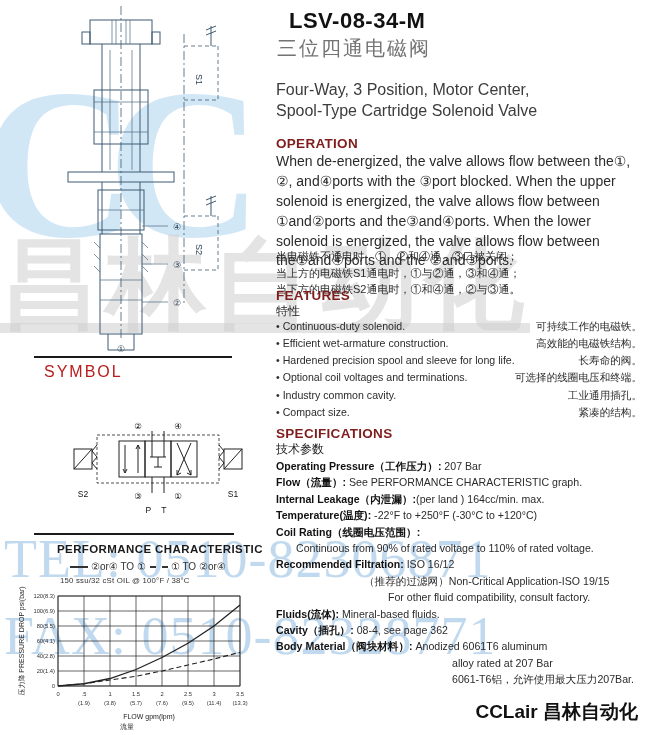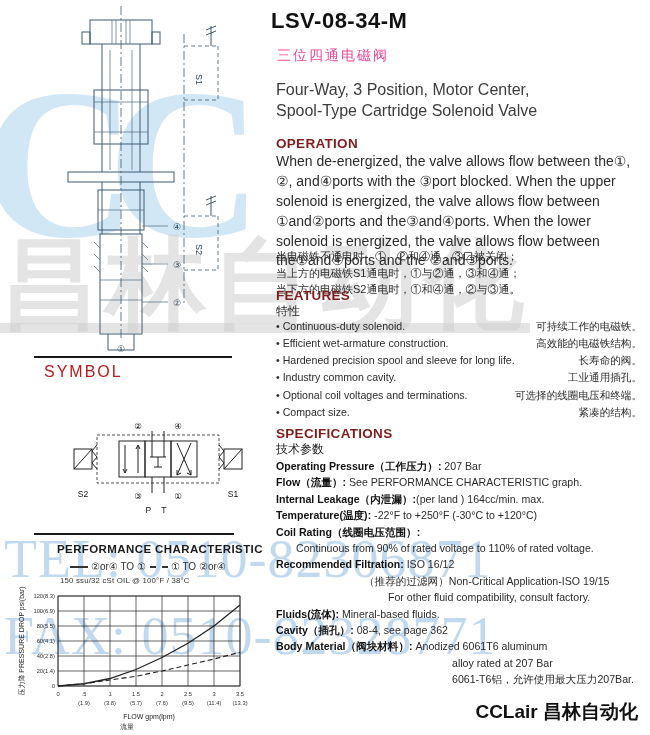--- a/index.html
+++ b/index.html
@@ -24,22 +24,22 @@
     color:rgba(142,186,224,0.55);letter-spacing:1px;
   }
   .wm-fax{
     left:4px;top:605px;font-size:54px;font-family:"Liberation Serif",serif;
     color:rgba(142,186,224,0.55);letter-spacing:1px;
   }
   
   .abs{position:absolute;z-index:2;}
   .rule{position:absolute;z-index:2;height:2px;background:#1a1a1a;}
   
-  .title{left:271px;top:8px;font-size:22px;font-weight:bold;color:#111;letter-spacing:.5px;}
-  .title-cn{left:277px;top:35px;font-size:14px;color:#ec4899;letter-spacing:2px;margin-top:12px;}
+  .title{left:289px;top:8px;font-size:22px;font-weight:bold;color:#111;letter-spacing:.5px;}
+  .title-cn{left:277px;top:35px;font-size:20px;color:#737373;letter-spacing:2px;}
   .desc{left:276px;top:80px;font-size:16px;line-height:1.3;color:#3c3c3c;}
   .sec-head{font-size:13.5px;font-weight:bold;color:#7f1d1d;letter-spacing:.3px;}
   .sec-sub{font-size:12px;color:#222;}
   .op-en{left:276px;top:152px;width:366px;font-size:14px;line-height:1.42;color:#2b2b2b;}
   .op-cn{left:276px;top:248px;width:366px;font-size:11px;line-height:1.5;color:#2b2b2b;}
   .feat-list{left:276px;top:318px;width:366px;font-size:10.6px;color:#2b2b2b;}
   .feat-row{display:flex;justify-content:space-between;line-height:1.62;}
   .feat-row .en::before{content:"• ";}
   .spec-list{left:276px;top:458px;width:370px;font-size:10.6px;color:#2b2b2b;line-height:1.55;}
   .spec-row b{color:#111;}
@@ -292,26 +292,26 @@
     </div>
   <div class="feat-row">
       <span class="en">Efficient wet-armature construction.</span>
       <span class="cn">高效能的电磁铁结构。</span>
     </div>
   <div class="feat-row">
       <span class="en">Hardened precision spool and sleeve for long life.</span>
       <span class="cn">长寿命的阀。</span>
     </div>
   <div class="feat-row">
+      <span class="en">Optional coil voltages and terminations.</span>
+      <span class="cn">可选择的线圈电压和终端。</span>
+    </div>
+  <div class="feat-row">
       <span class="en">Industry common cavity.</span>
       <span class="cn">工业通用插孔。</span>
-    </div>
-  <div class="feat-row">
-      <span class="en">Optional coil voltages and terminations.</span>
-      <span class="cn">可选择的线圈电压和终端。</span>
     </div>
   <div class="feat-row">
       <span class="en">Compact size.</span>
       <span class="cn">紧凑的结构。</span>
     </div>
 </div>
 
 <div class="abs sec-head" style="left:276px;top:426px;">SPECIFICATIONS</div>
 <div class="abs sec-sub" style="left:276px;top:441px;">技术参数</div>
 <div class="abs spec-list">

